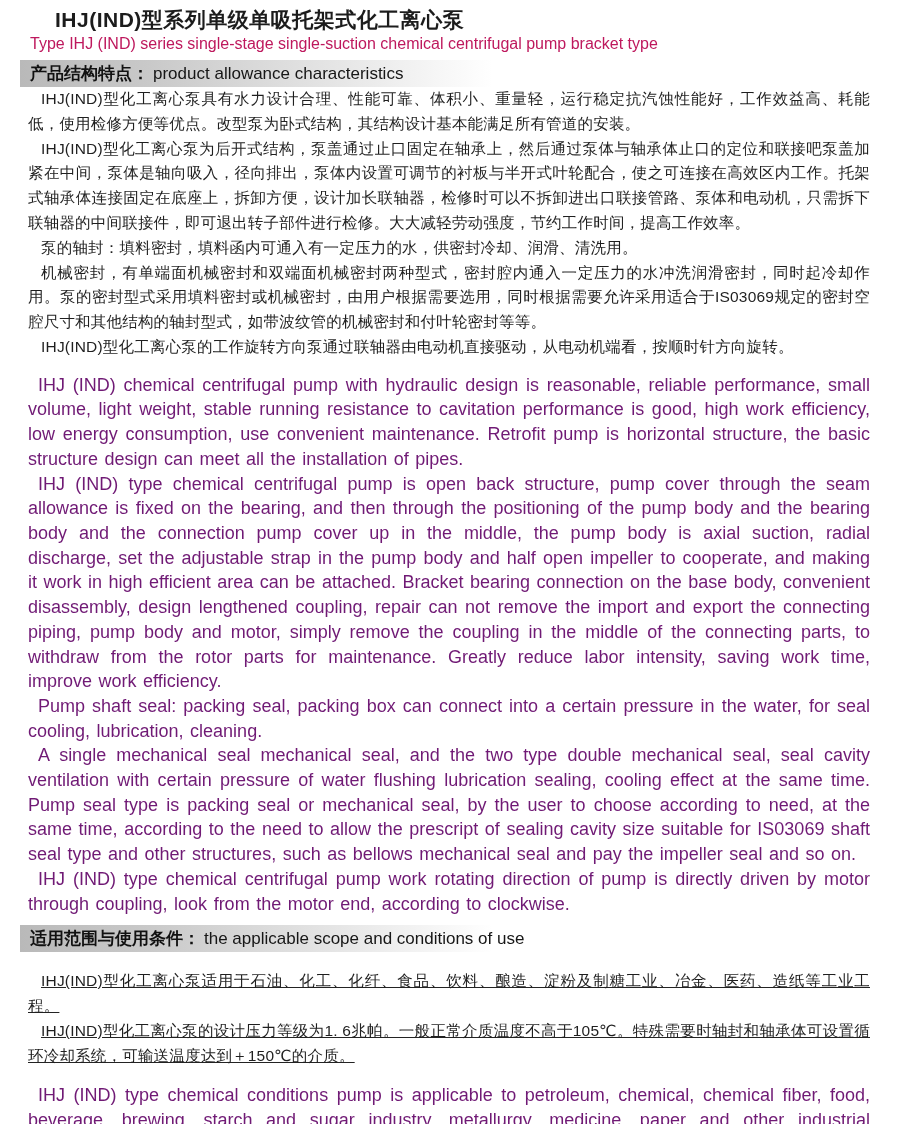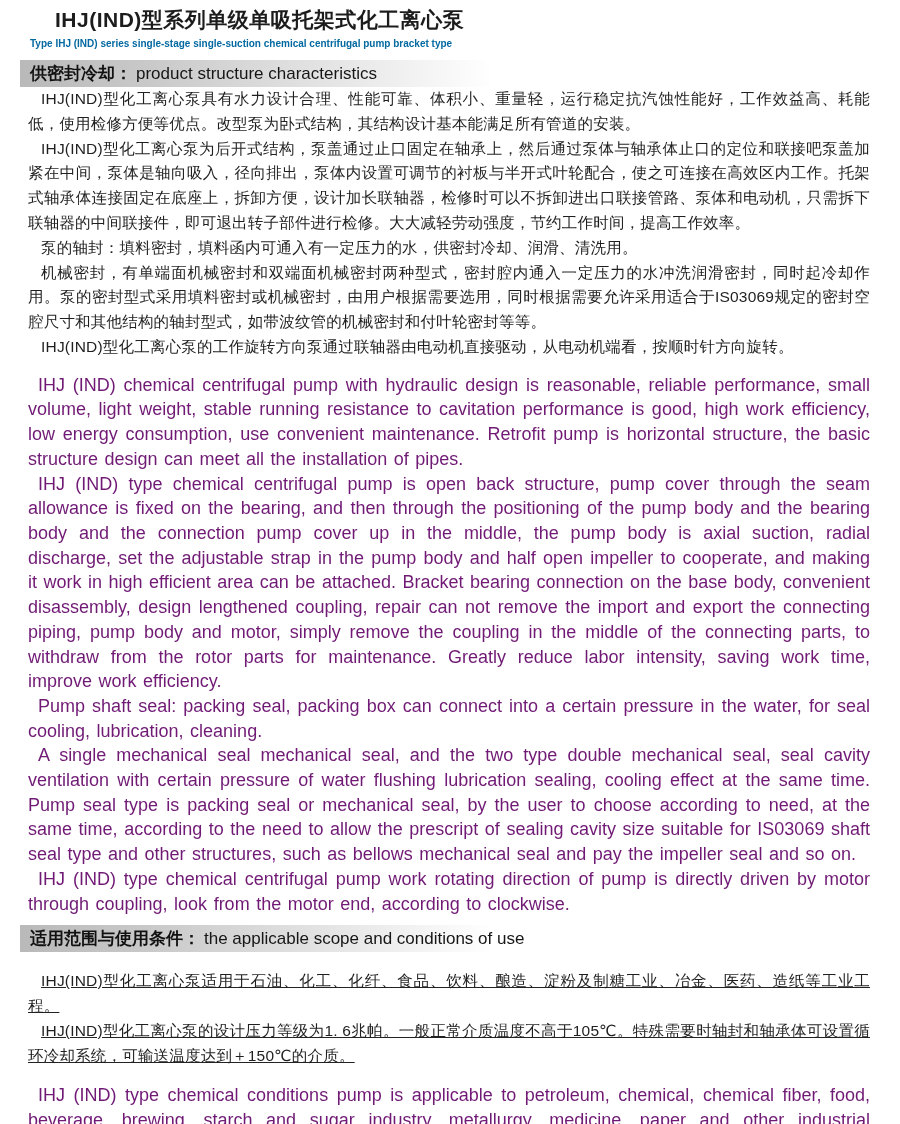--- a/index.html
+++ b/index.html
@@ -20,24 +20,23 @@
     margin-left: 55px;
     font-size: 21px;
     line-height: 26px;
     font-weight: bold;
     color: #1c1c1c;
     letter-spacing: 0.5px;
   }
   .doc-subtitle {
     margin-left: 30px;
     margin-top: 3px;
-    font-size: 10px;
+    font-size: 16px;
     line-height: 16px;
-    color: #0369a1;
-    font-weight: bold;
+    color: #be185d;
   }
   .section-header {
     margin: 8px 20px 0 20px;
     height: 27px;
     padding: 3px 0 0 10px;
     background: linear-gradient(90deg, #b9b9b9 0%, #c9c9c9 15%, #e3e3e3 35%, #ffffff 55%);
     font-size: 17px;
     line-height: 21px;
     white-space: nowrap;
   }
@@ -77,21 +76,21 @@
 </style>
 </head>
 <body>
 
 <div class="page">
 
   <h1 class="doc-title">IHJ(IND)型系列单级单吸托架式化工离心泵</h1>
   <div class="doc-subtitle">Type IHJ (IND) series single-stage single-suction chemical centrifugal pump bracket type</div>
 
   <div class="section-header">
-    <span class="hdr-cn">供密封冷却：</span><span class="hdr-en">product structure characteristics</span>
+    <span class="hdr-cn">产品结构特点：</span><span class="hdr-en">product allowance characteristics</span>
   </div>
 
   <div class="content">
 
     <div class="cn-block">
       <p>IHJ(IND)型化工离心泵具有水力设计合理、性能可靠、体积小、重量轻，运行稳定抗汽蚀性能好，工作效益高、耗能低，使用检修方便等优点。改型泵为卧式结构，其结构设计基本能满足所有管道的安装。</p>
       <p>IHJ(IND)型化工离心泵为后开式结构，泵盖通过止口固定在轴承上，然后通过泵体与轴承体止口的定位和联接吧泵盖加紧在中间，泵体是轴向吸入，径向排出，泵体内设置可调节的衬板与半开式叶轮配合，使之可连接在高效区内工作。托架式轴承体连接固定在底座上，拆卸方便，设计加长联轴器，检修时可以不拆卸进出口联接管路、泵体和电动机，只需拆下联轴器的中间联接件，即可退出转子部件进行检修。大大减轻劳动强度，节约工作时间，提高工作效率。</p>
       <p>泵的轴封：填料密封，填料函内可通入有一定压力的水，供密封冷却、润滑、清洗用。</p>
       <p>机械密封，有单端面机械密封和双端面机械密封两种型式，密封腔内通入一定压力的水冲洗润滑密封，同时起冷却作用。泵的密封型式采用填料密封或机械密封，由用户根据需要选用，同时根据需要允许采用适合于IS03069规定的密封空腔尺寸和其他结构的轴封型式，如带波纹管的机械密封和付叶轮密封等等。</p>
       <p>IHJ(IND)型化工离心泵的工作旋转方向泵通过联轴器由电动机直接驱动，从电动机端看，按顺时针方向旋转。</p>

